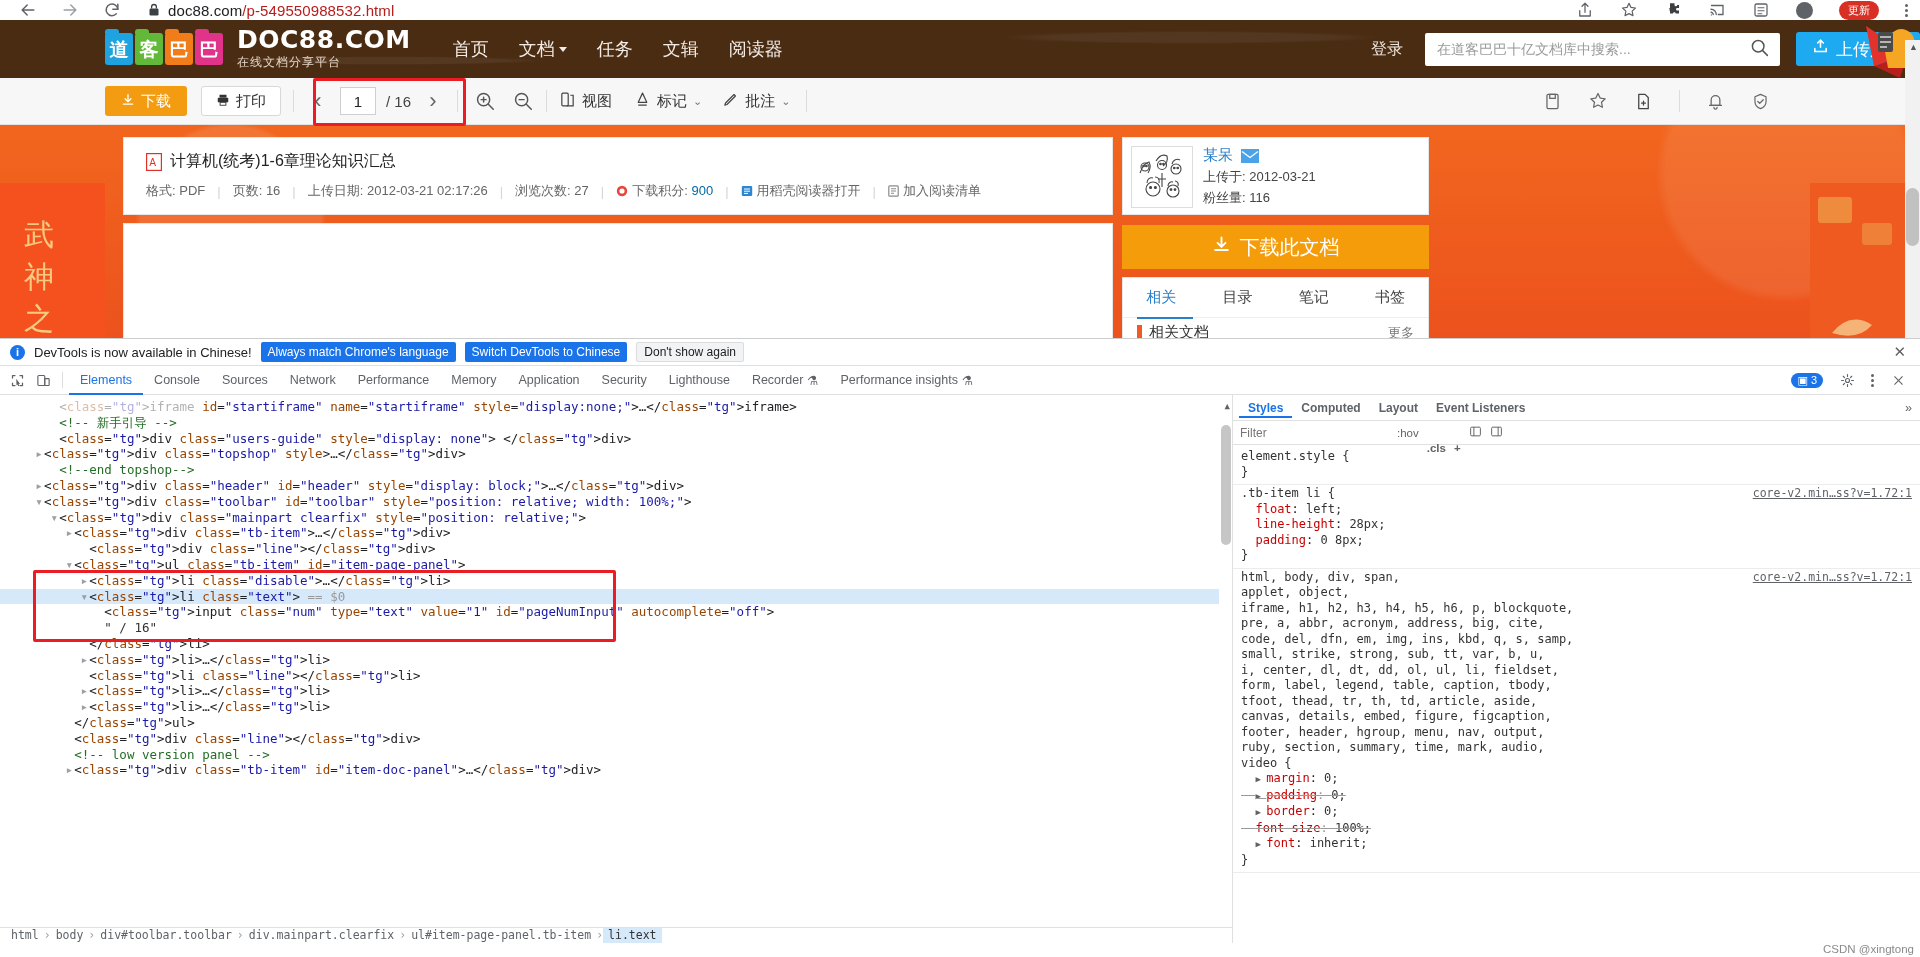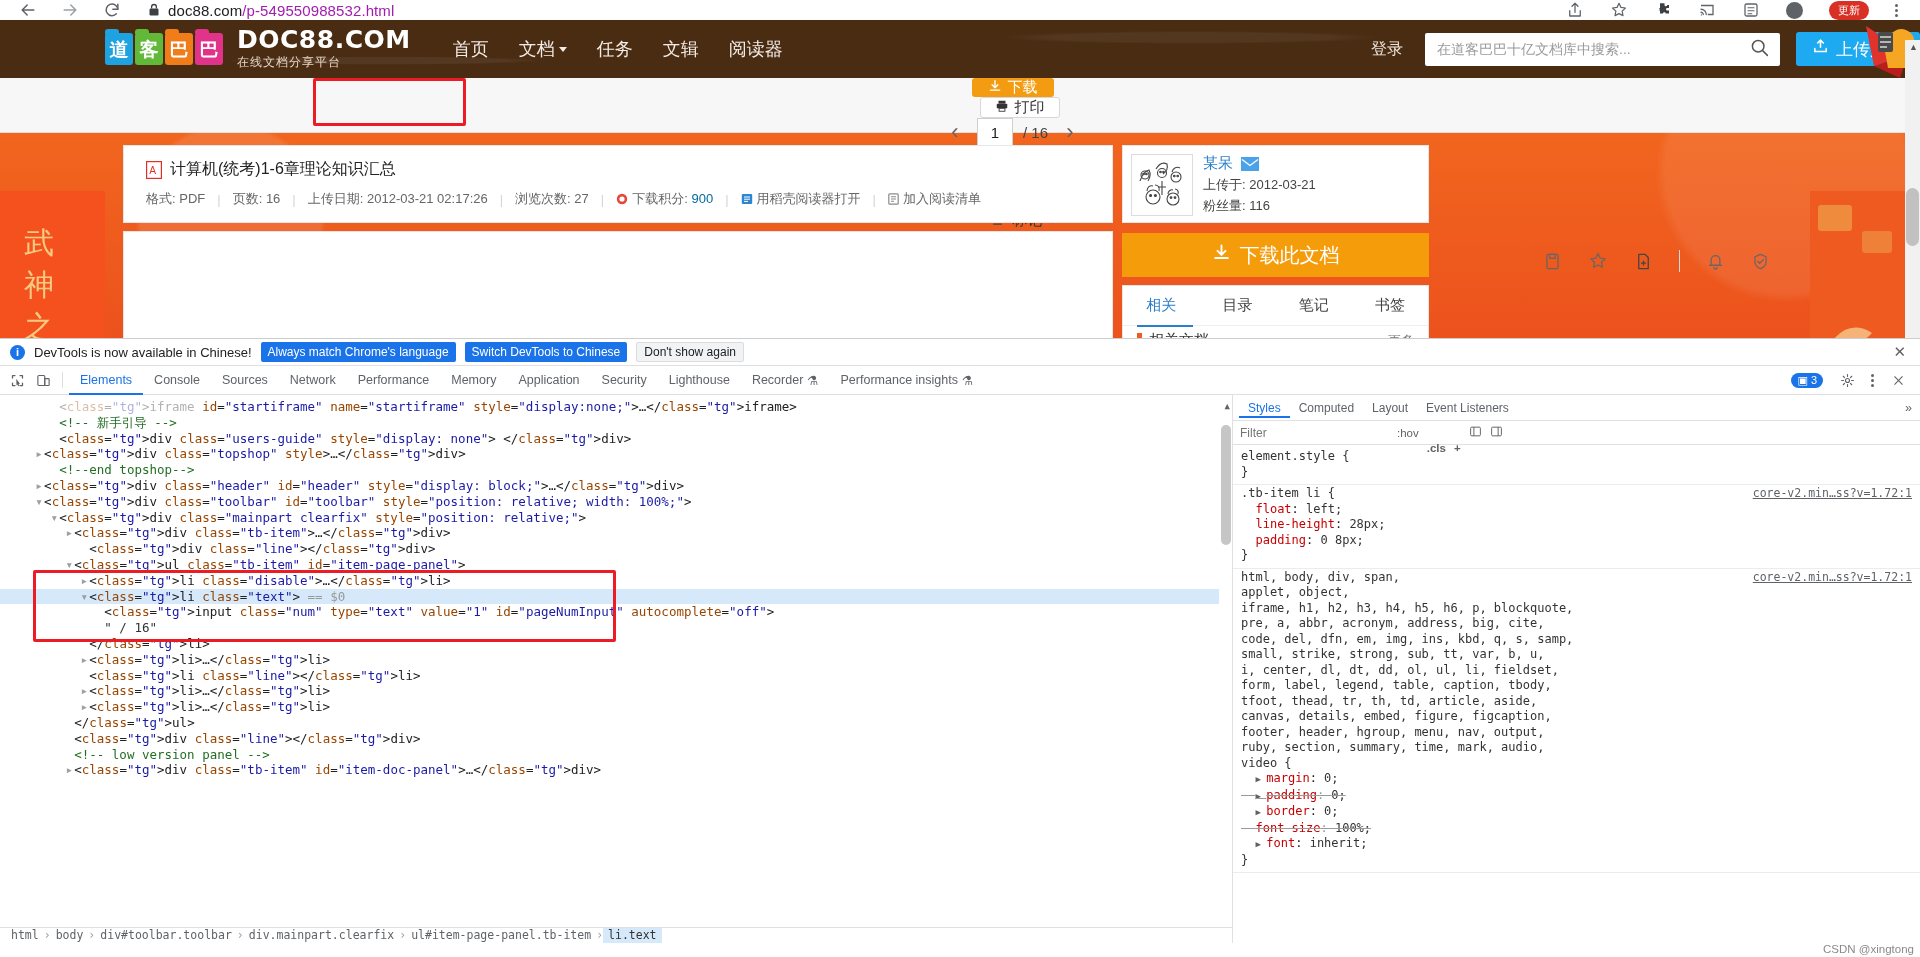--- a/index.html
+++ b/index.html
@@ -19,23 +19,23 @@
   }
   .nav-btns { display:flex; align-items:center; gap:22px; padding-left:18px; color:#5f6368; }
   .nav-ico { width:20px; height:20px; position:relative; }
   .nav-ico svg { display:block; }
   .omnibox {
     margin-left:26px; height:20px; flex:0 0 auto; display:flex; align-items:center;
     gap:8px;
   }
   .lock-ico { width:12px; height:14px; }
   .url-text { font-size:15px; color:#202124; letter-spacing:.1px; white-space:nowrap; }
-  .url-dim { color:#a21caf; }
+  .url-dim { color:#b91c1c; }
   .chrome-right { position:absolute; right:0; top:0; height:20px; display:flex;
-    align-items:center; gap:26px; padding-right:22px; color:#5f6368; }
+    align-items:center; gap:26px; padding-right:12px; color:#5f6368; }
   .chrome-right .nav-ico { width:18px; height:18px; }
   .profile-circle { width:17px; height:17px; border-radius:50%; background:#5f6368; }
   .update-pill {
     background:#d93025; color:#fff; font-size:11px; border-radius:10px;
     padding:2px 9px; white-space:nowrap;
   }
   .kebab { display:flex; flex-direction:column; gap:2px; }
   .kebab i { width:3px;height:3px;background:#5f6368;border-radius:50%; display:block; }
 
   
@@ -87,22 +87,22 @@
   .upload-btn {
     margin-left:16px; margin-right:0; height:34px; background:#1eaaf1; color:#fff;
     border-radius:3px; display:flex; align-items:center; gap:7px; padding:0 16px;
     font-size:17px; cursor:pointer; border:0;
     font-family:"Liberation Sans",sans-serif;
   }
   .corner-deco { position:absolute; right:0; top:0; width:120px; height:110px; pointer-events:none; }
 
   
   .toolbar {
-    position:relative; height:55px; background:#f7f7f7; border-bottom:1px solid #e2e2e2;
-    display:flex; align-items:center; padding-left:105px;flex-direction:column;
+    position:relative; height:47px; background:#f7f7f7; border-bottom:1px solid #e2e2e2;
+    display:flex; align-items:center; padding-left:105px;
   }
   .btn-dl {
     background:#f39c12; color:#fff; height:30px; border-radius:3px; border:0;
     display:flex; align-items:center; gap:6px; padding:0 16px; font-size:15px; cursor:pointer;
     font-family:"Liberation Sans",sans-serif;
   }
   .btn-print {
     margin-left:14px; background:#fff; color:#333; height:30px; border:1px solid #d8d8d8; border-radius:3px;
     display:flex; align-items:center; gap:6px; padding:0 14px; font-size:15px; cursor:pointer;
     font-family:"Liberation Sans",sans-serif;
@@ -220,21 +220,21 @@
   .cm { color:#236e25; }
   .txt { color:#333; }
   .dollar { color:#999; }
   .dom-scroll { position:absolute; right:0; top:0; width:13px; height:100%; background:#fff; }
   .dom-thumb { position:absolute; right:1px; top:30px; width:10px; height:120px; background:#c6c6c6; border-radius:5px;}
   .dom-up { position:absolute; right:2px; top:4px; font-size:9px; color:#5f6368;}
   .dom-dn { position:absolute; right:2px; bottom:4px; font-size:9px; color:#5f6368;}
 
   .styles-pane { flex:1; border-left:1px solid #e0e0e0; display:flex; flex-direction:column; position:relative; }
   .st-tabs { height:26px; display:flex; align-items:center; border-bottom:1px solid #e0e0e0; padding-left:6px; }
-  .st-tab { padding:0 9px; height:21px; display:flex; align-items:center; font-size:12px; color:#5f6368; cursor:pointer;}
+  .st-tab { padding:0 9px; height:21px; display:flex; align-items:center; font-size:12px; color:#5f6368; cursor:pointer;font-weight:bold;}
   .st-tab.active { color:#1a73e8; box-shadow: inset 0 -2px 0 #1a73e8;}
   .st-more { margin-left:auto; padding-right:8px; color:#5f6368; cursor:pointer;}
   .st-filter { height:24px; display:flex; align-items:center; border-bottom:1px solid #e0e0e0; padding:0 6px; gap:8px;}
   .st-filter input { border:1px solid transparent;outline:0; width:150px; font-size:12px; color:#5f6368;
      background:transparent; font-family:"Liberation Sans",sans-serif;}
   .st-filter .fi { font-size:11.5px; color:#5f6368; cursor:pointer;}
   .st-filter .fi.b { font-weight:bold;margin-top:30px; }
   .st-body { flex:1; overflow:hidden; font-family:"DejaVu Sans Mono","Liberation Mono",monospace;
      font-size:12px; line-height:15.5px; padding:3px 0 0 0; }
   .st-rule { padding:1px 8px 4px 8px; border-bottom:1px solid #ececec; position:relative; white-space:pre-wrap;}

